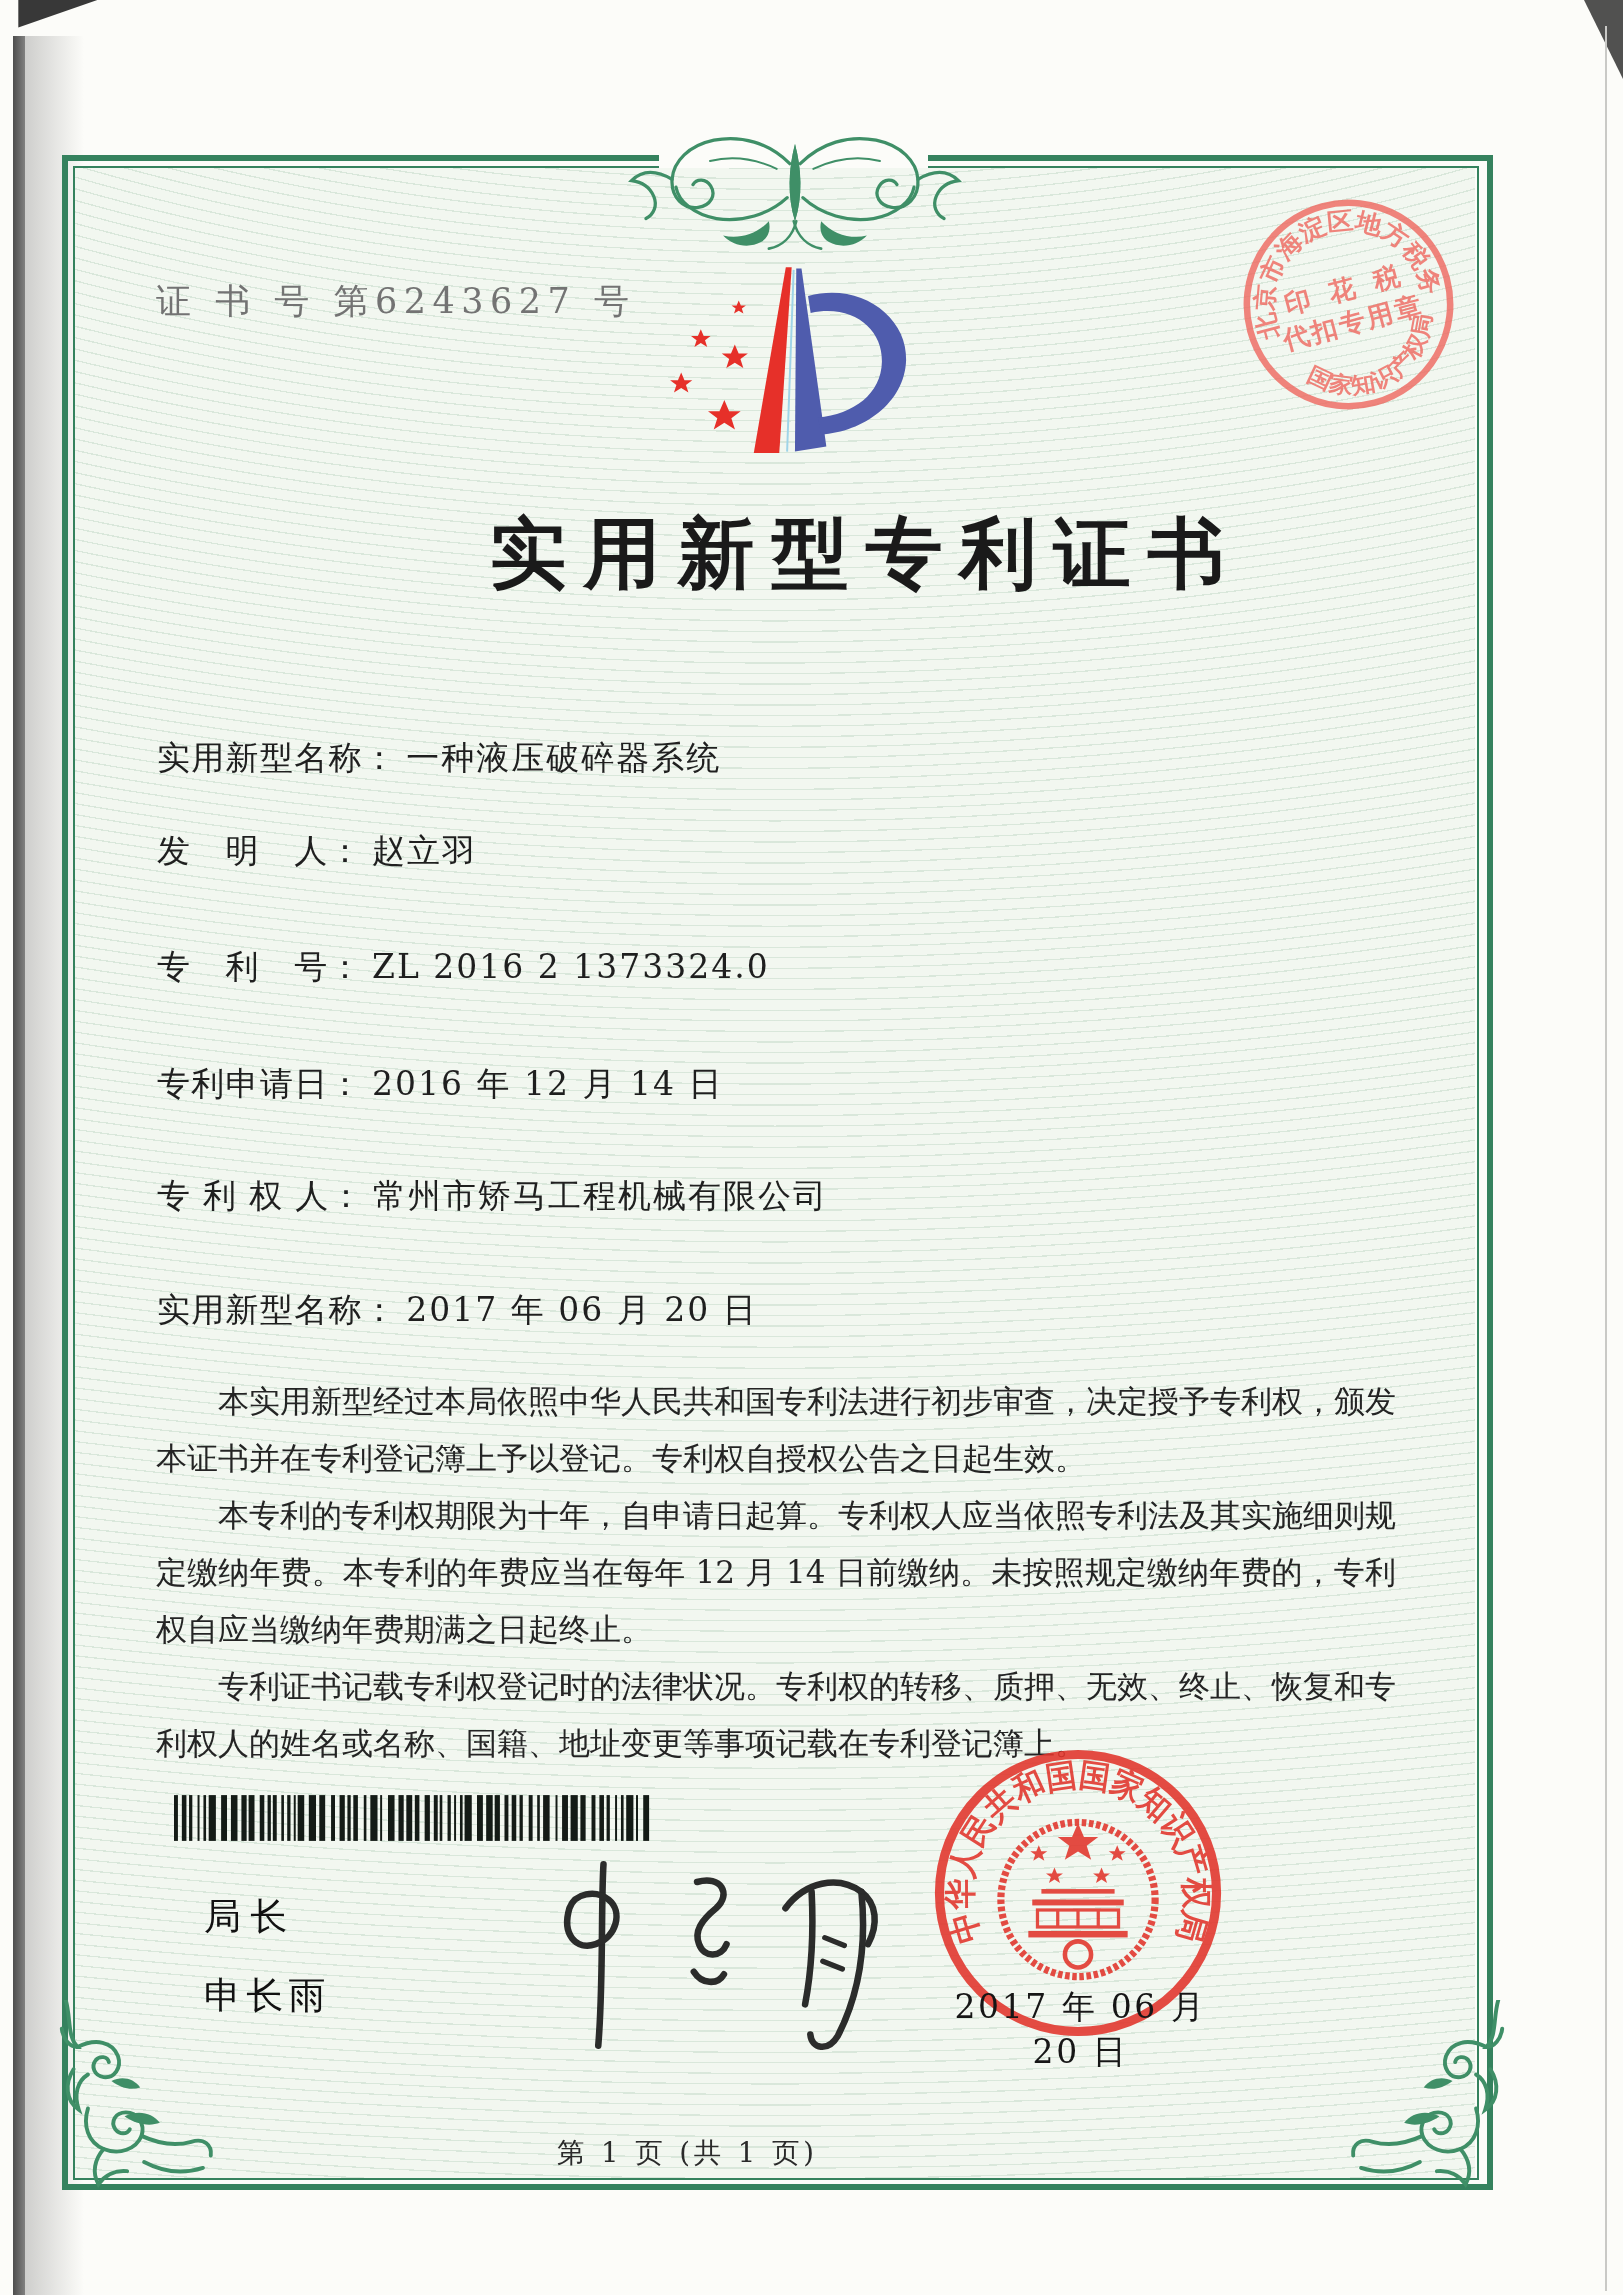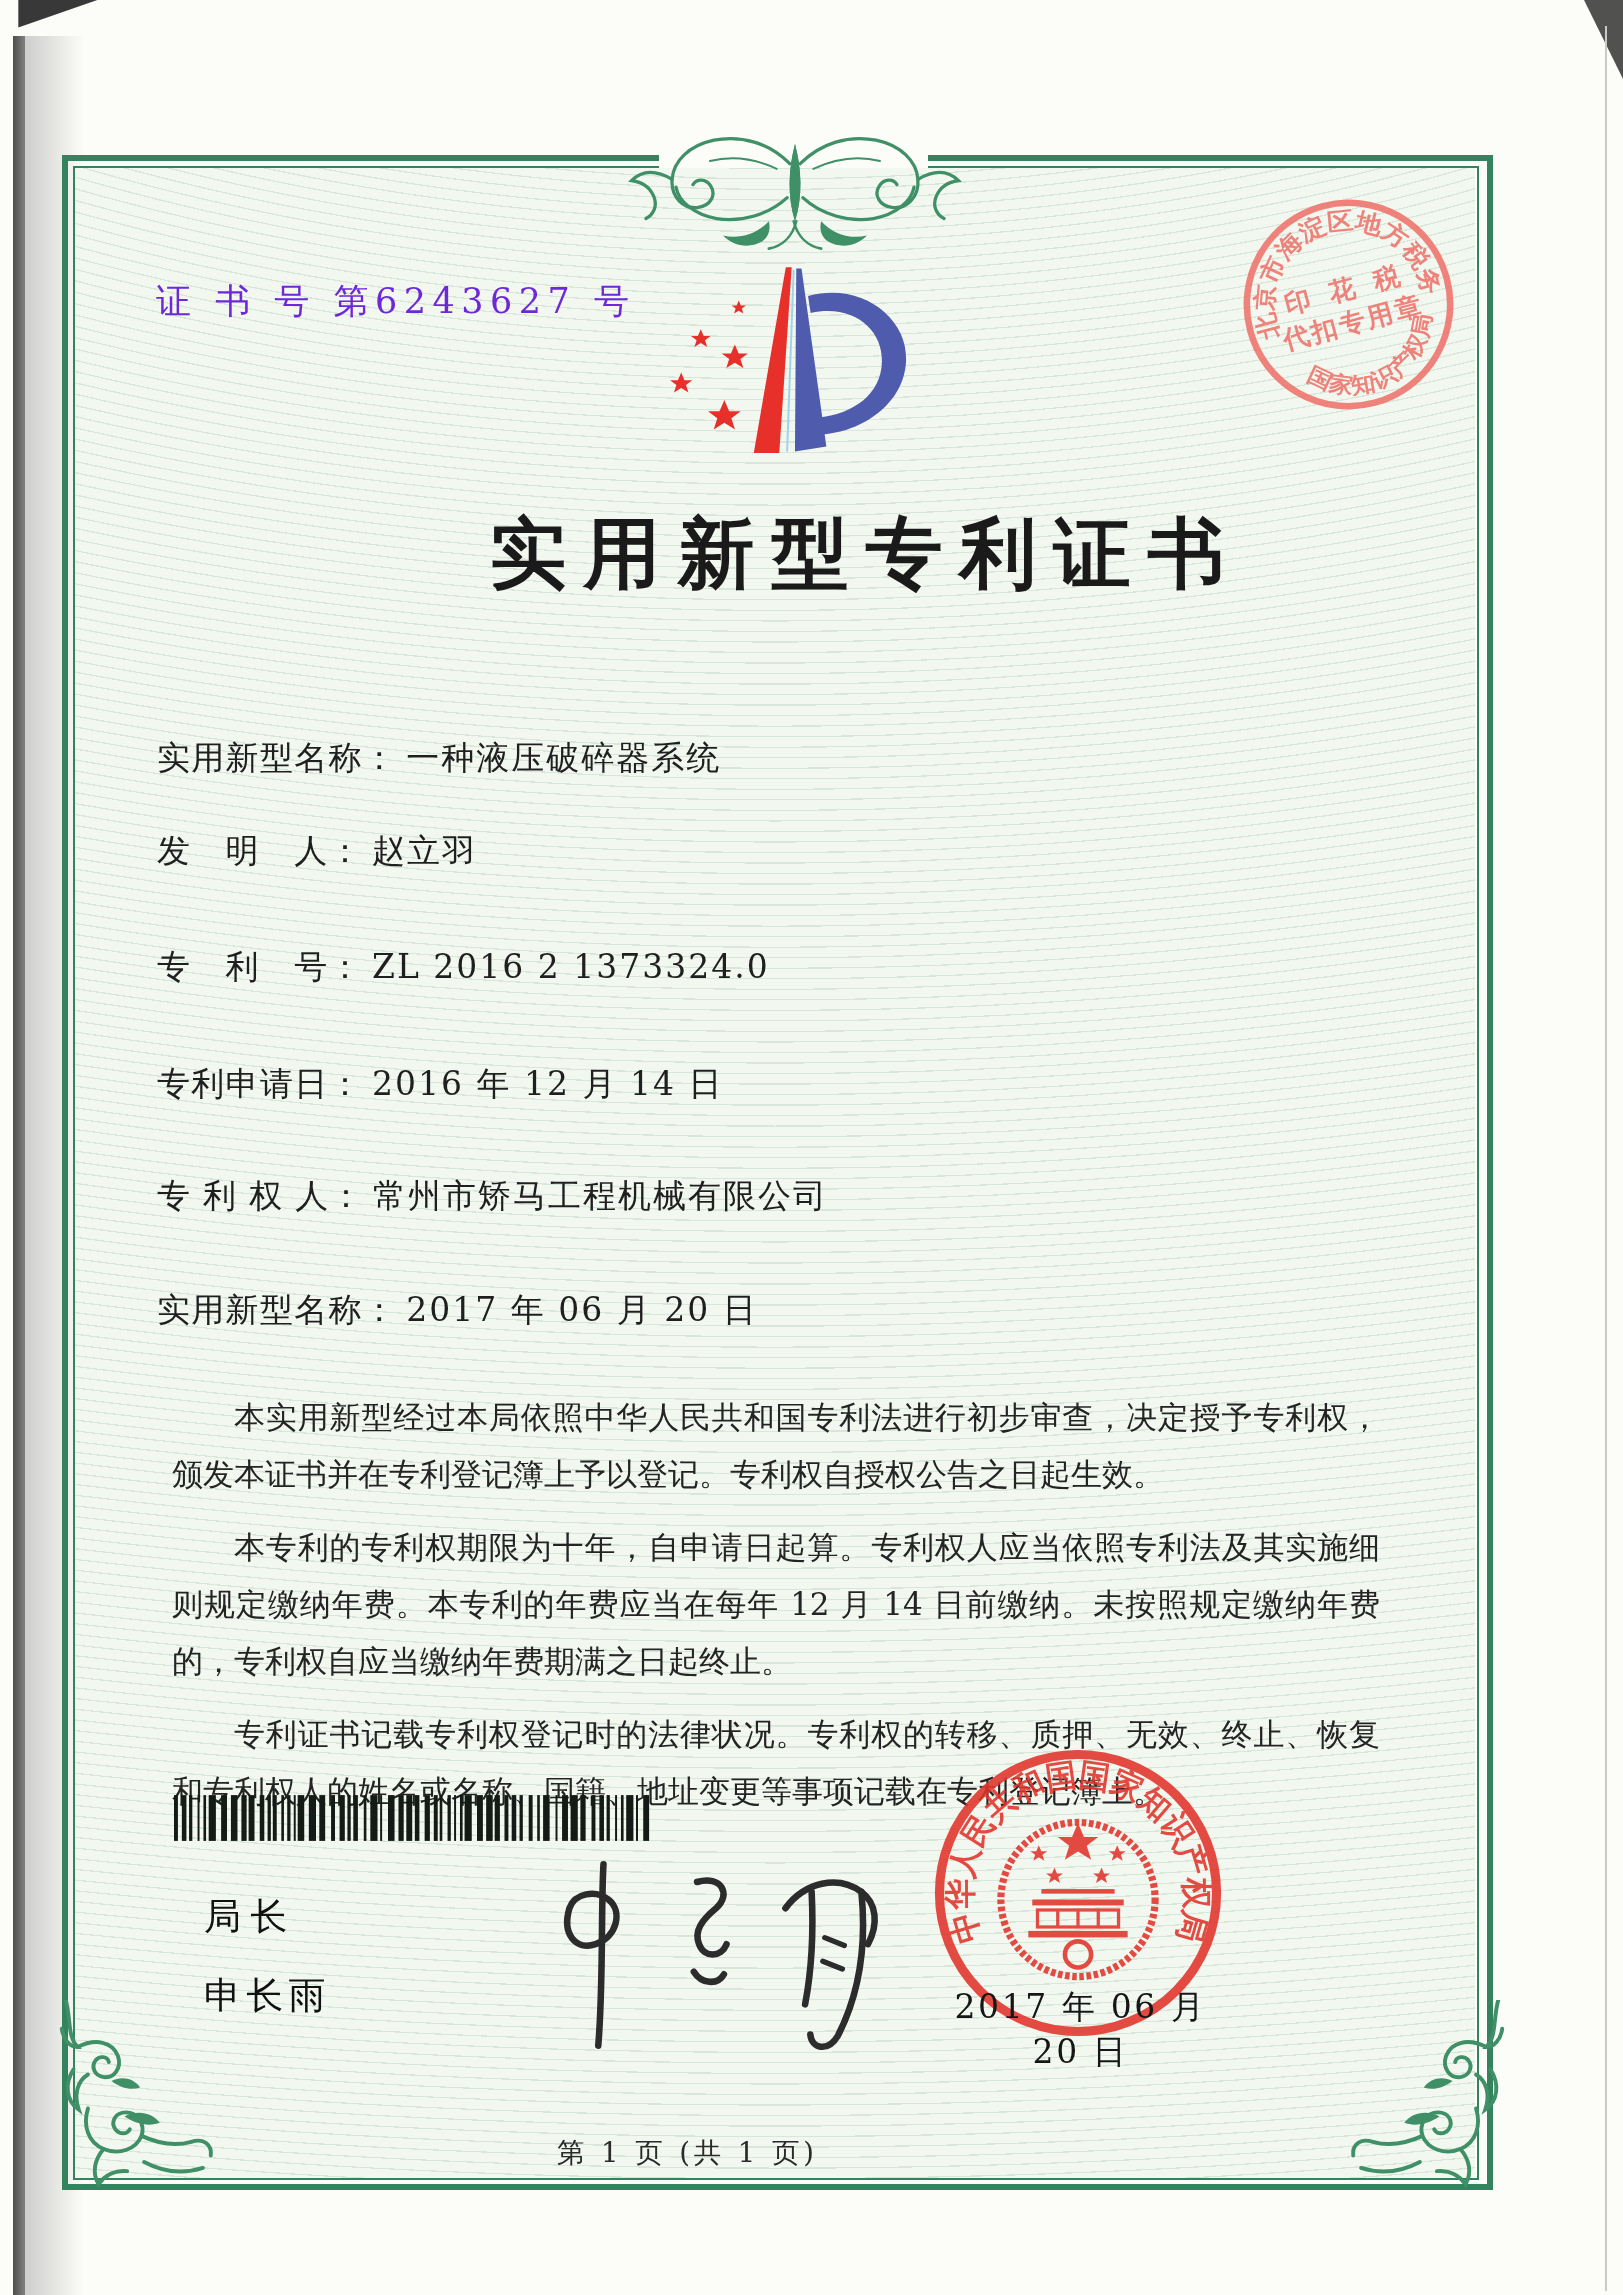--- a/index.html
+++ b/index.html
@@ -21,29 +21,29 @@
   .inner-bg{
     position:absolute;left:75px;top:168px;width:1400px;height:2010px;
     background:
       repeating-radial-gradient(ellipse 2749px 1702px at 50% -916px,
         rgba(128,174,142,.22) 0 2px, rgba(128,174,142,0) 2px 17px),
       #f2f7f0;
   }
   .bl{position:absolute;background:#35825e;}
   .frame-svg{position:absolute;pointer-events:none;}
   
-  .cert-no{position:absolute;left:156px;top:278px;font-size:35px;letter-spacing:6.5px;color:#6d28d9;}
+  .cert-no{position:absolute;left:156px;top:278px;font-size:35px;letter-spacing:6.5px;color:#737373;}
   .title{position:absolute;left:62px;width:1607px;top:503px;margin:0;text-align:center;
     font-size:77px;font-weight:700;letter-spacing:17px;color:#1a1a1a;}
   .field{position:absolute;left:157px;font-size:33px;color:#1f1f1f;white-space:nowrap;}
   .field .lab{letter-spacing:1.3px;}
   .field .val{margin-left:9.2px;letter-spacing:2px;}
   .paras{position:absolute;left:156px;top:1373px;width:1240px;font-size:31px;
     line-height:57px;text-align:justify;color:#242424;}
-  .paras p{margin:16px;text-indent:2em;}
+  .paras p{margin:0;text-indent:2em;}
   .barcode{position:absolute;left:174px;top:1795px;}
   .director-label{position:absolute;left:204px;top:1892px;font-size:37px;letter-spacing:9.2px;color:#111;}
   .director-name{position:absolute;left:204px;top:1971px;font-size:37px;letter-spacing:5.2px;color:#111;}
   .signature{position:absolute;left:530px;top:1846px;}
   .seal{position:absolute;left:929px;top:1744px;}
   .seal-date{position:absolute;left:943px;top:1985px;width:275px;text-align:center;
     font-size:33px;letter-spacing:2.6px;color:#161616;}
   .tax-stamp{position:absolute;left:1237px;top:193px;transform:rotate(-15deg);}
   .footer{position:absolute;left:452px;top:2135px;width:471px;text-align:center;
     font-size:27.5px;letter-spacing:3.9px;color:#2a2a2a;}

